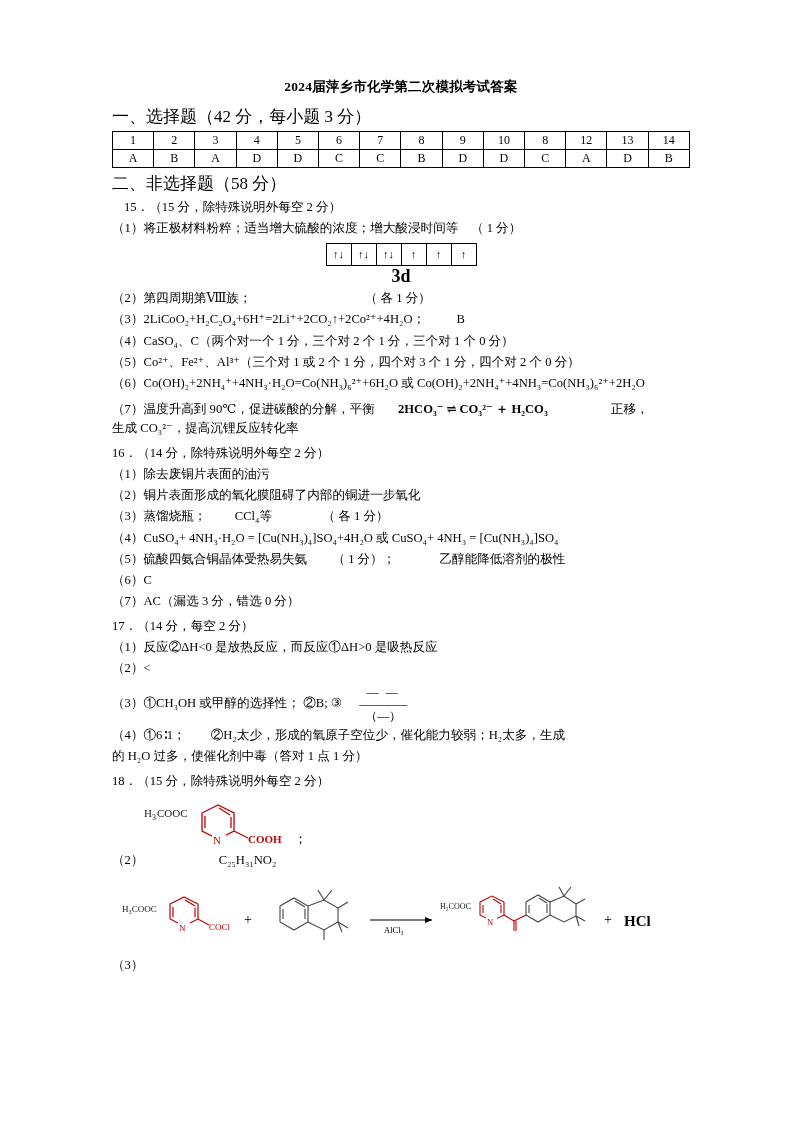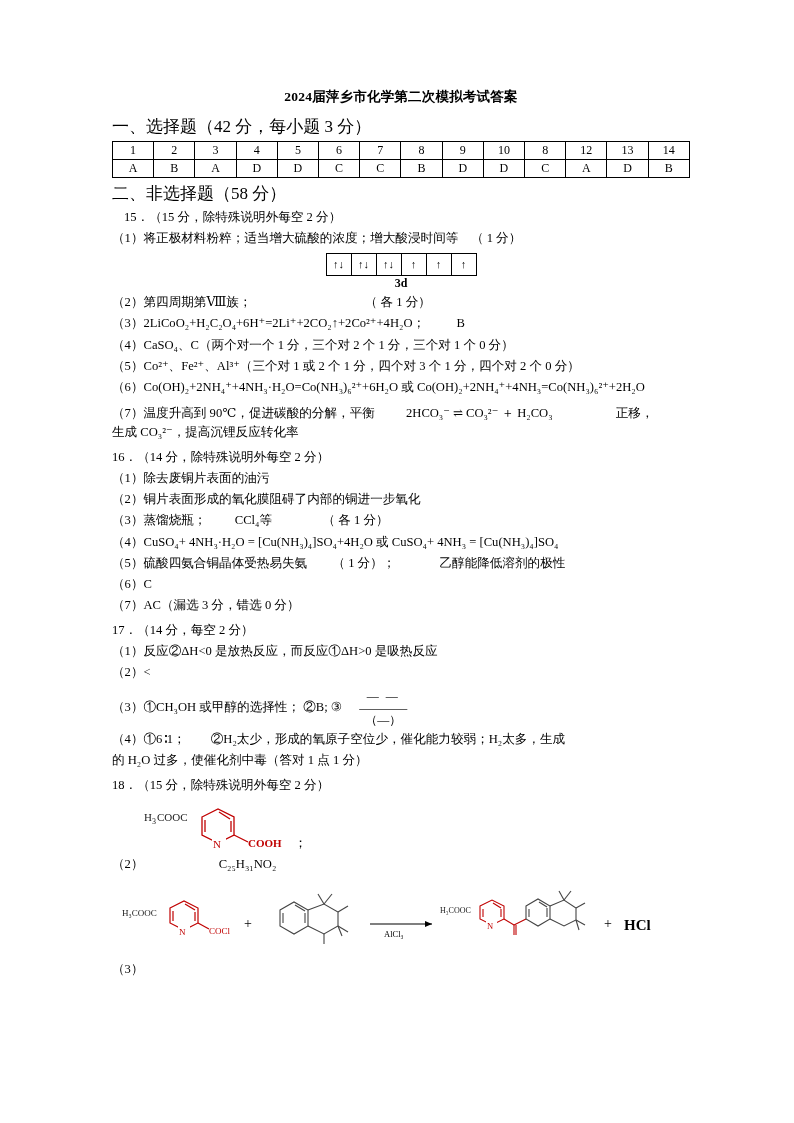--- a/index.html
+++ b/index.html
@@ -18,21 +18,21 @@
   .page {
     position: relative;
     width: 794px;
     height: 1123px;
     padding: 0;
     box-sizing: border-box;
   }
   .content {
     position: absolute;
     left: 112px;
-    top: 88px;
+    top: 78px;
     width: 578px;
   }
   .doc-title {
     text-align: center;
     font-weight: bold;
     font-size: 13.5px;
     margin: 0 0 9px 0;
     letter-spacing: 0.2px;
   }
   .para {
@@ -72,21 +72,21 @@
     border: 1px solid #000;
     width: 22px;
     height: 19px;
     text-align: center;
     font-size: 11px;
     vertical-align: middle;
     line-height: 19px;
   }
   .orbital-label {
     text-align: center;
-    font-size: 12px;
+    font-size: 18px;
     margin: 0 0 2px 0;
     font-weight: bold;
   }
   .eq-line {
     font-size: 12.6px;
     line-height: 1.5;
     position: relative;
   }
   .eq-inline { white-space: nowrap; }
   .equil {
@@ -185,21 +185,21 @@
     <div class="para">（2）第四周期第Ⅷ族；                                    （ 各 1 分）</div>
     <div class="para">（3）2LiCoO₂+H₂C₂O₄+6H⁺=2Li⁺+2CO₂↑+2Co²⁺+4H₂O；          B</div>
     <div class="para">（4）CaSO₄、C（两个对一个 1 分，三个对 2 个 1 分，三个对 1 个 0 分）</div>
     <div class="para">（5）Co²⁺、Fe²⁺、Al³⁺（三个对 1 或 2 个 1 分，四个对 3 个 1 分，四个对 2 个 0 分）</div>
     <div class="para">（6）Co(OH)₂+2NH₄⁺+4NH₃·H₂O=Co(NH₃)₆²⁺+6H₂O 或 Co(OH)₂+2NH₄⁺+4NH₃=Co(NH₃)₆²⁺+2H₂O</div>
 
     <div class="spacer-sm"></div>
 
     <div class="eq-line">
       <span>（7）温度升高到 90℃，促进碳酸的分解，平衡</span>
-      <span class="eq-inline" style="margin-left:28px;">
+      <span class="eq-inline" style="margin-left:20px;font-weight:bold;">
         <span>2HCO₃⁻</span><span class="equil">⇌</span><span>CO₃²⁻ ＋ H₂CO₃</span>
       </span>
       <span style="margin-left:60px;">正移，</span>
     </div>
     <div class="para">生成 CO₃²⁻，提高沉锂反应转化率</div>
 
     <div class="para q16">16．（14 分，除特殊说明外每空 2 分）</div>
     <div class="para">（1）除去废铜片表面的油污</div>
     <div class="para">（2）铜片表面形成的氧化膜阻碍了内部的铜进一步氧化</div>
     <div class="para">（3）蒸馏烧瓶；         CCl₄等                （ 各 1 分）</div>

